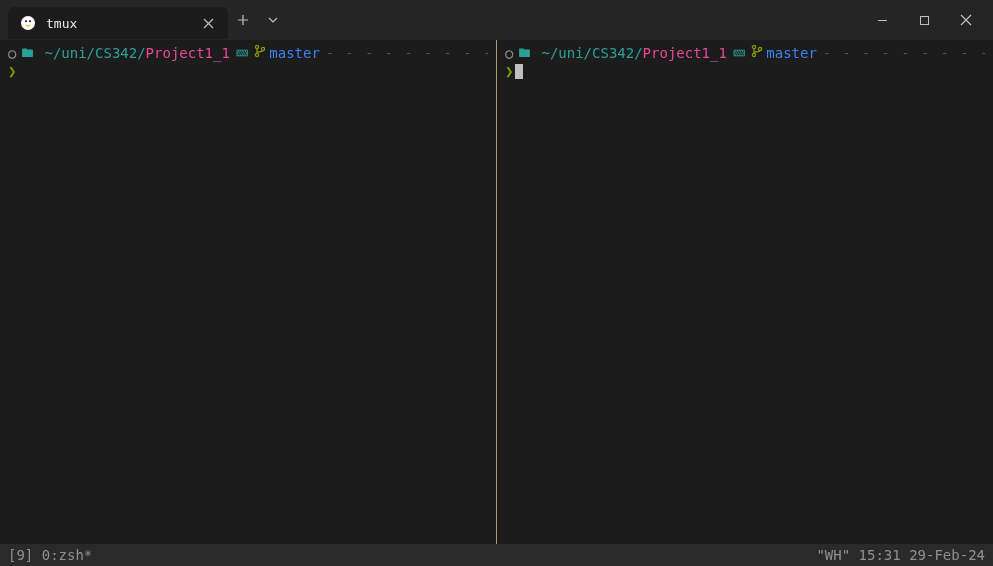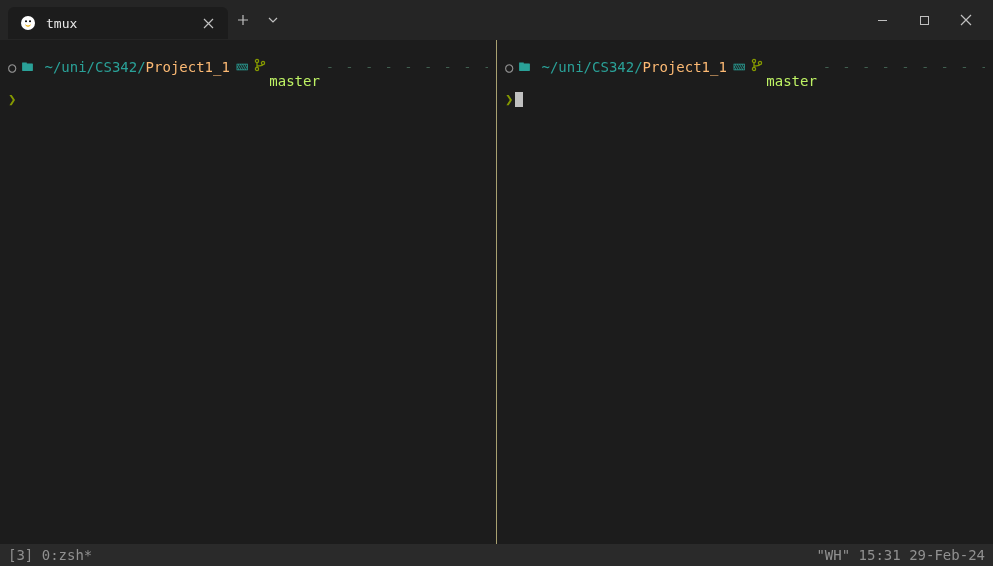--- a/index.html
+++ b/index.html
@@ -88,24 +88,24 @@
       overflow: hidden;
       color: #406050;
       letter-spacing: 2px;
       margin-left: 6px;
       font-size: 13px;
       min-width: 0;
     }
     .c-arrow { color: #909090; font-weight: bold; }
     .c-folder { color: #2aa198; margin: 0 3px 0 5px; font-size: 12px; }
     .c-path1 { color: #2aa198; margin-left: 8px; }
-    .c-path2 { color: #fdba74; }
+    .c-path2 { color: #ec4899; }
     .c-git-icon1 { color: #2aa198; margin: 0 3px 0 6px; font-size: 12px; }
     .c-git-icon2 { color: #859900; margin: 0 3px 0 3px; }
-    .c-branch { color: #bef264; margin-top: 28px; }
+    .c-branch { color: #3b82f6; }
     .c-prompt { color: #859900; font-weight: bold; }
     .cursor-block {
       display: inline-block;
       width: 8px; height: 15px;
       background: #c0c0c0;
       vertical-align: middle;
       margin-left: 2px;
     }
     .status-bar {
       height: 22px;
@@ -214,16 +214,16 @@
     </div>
     <div class="prompt-line">
       <span class="c-prompt">❯</span>
         <span class="cursor-block"></span>
     </div>
 
   </div>
 </div>
 
 <div class="status-bar">
-  <span>[3] 0:zsh*</span>
+  <span>[9] 0:zsh*</span>
   <div class="spacer"></div>
   <span class="status-right">"WH" 15:31 29-Feb-24</span>
 </div>
 
 </body></html>

